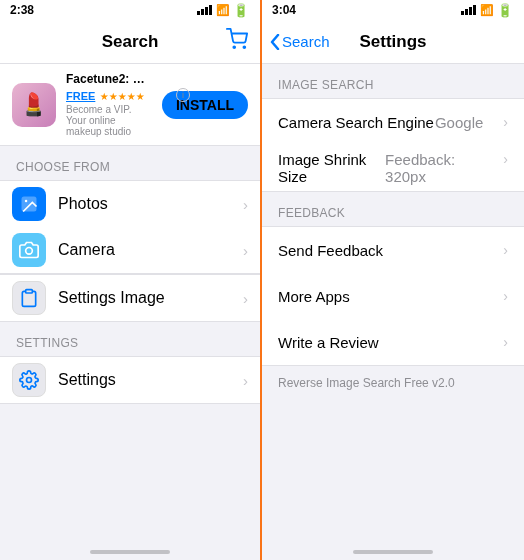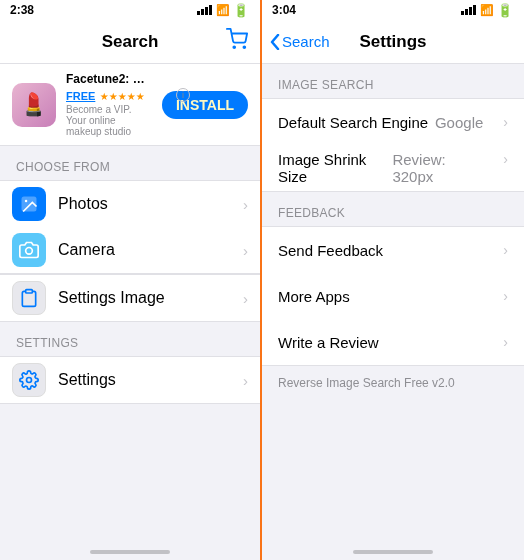--- a/index.html
+++ b/index.html
@@ -97,21 +97,21 @@
       justify-content: center;
       font-size: 22px;
     }
     .ad-text { flex: 1; min-width: 0; }
     .ad-name { font-size: 12px; font-weight: 600; color: #000; white-space: nowrap; overflow: hidden; text-overflow: ellipsis; }
     .ad-free { font-size: 11px; color: #007aff; font-weight: 600; text-decoration: underline; }
     .ad-stars { color: #ff9500; font-size: 10px; }
     .ad-sub { font-size: 10px; color: #8e8e93; }
     .install-btn {
       background: #007aff;
-      color: #fef9c3;
+      color: #000000;
       font-size: 14px;
       font-weight: 700;
       padding: 6px 14px;
       border-radius: 16px;
       cursor: pointer;
       flex-shrink: 0;
       border: none;
     }
     .ad-badge {
       position: absolute;
@@ -400,30 +400,30 @@
         <polyline points="8,1 2,8 8,15"></polyline>
       </svg>
       <span>Search</span>
     </div>
     <span class="nav-title">Settings</span>
   </div>
 
   <div class="settings-section-label">IMAGE SEARCH</div>
   <div class="settings-group">
     <div class="settings-row">
-      <span class="settings-row-label">Default Search Engine</span>
+      <span class="settings-row-label">Camera Search Engine</span>
       <div class="settings-row-value">
         <span>Google</span>
         <span class="settings-row-chevron">›</span>
       </div>
     </div>
     <div class="settings-row">
       <span class="settings-row-label">Image Shrink Size</span>
       <div class="settings-row-value">
-        <span>Review: 320px</span>
+        <span>Feedback: 320px</span>
         <span class="settings-row-chevron">›</span>
       </div>
     </div>
   </div>
 
   <div class="settings-section-label">FEEDBACK</div>
   <div class="settings-group">
     <div class="feedback-row">
       <span class="feedback-label">Send Feedback</span>
       <span class="settings-row-chevron">›</span>

